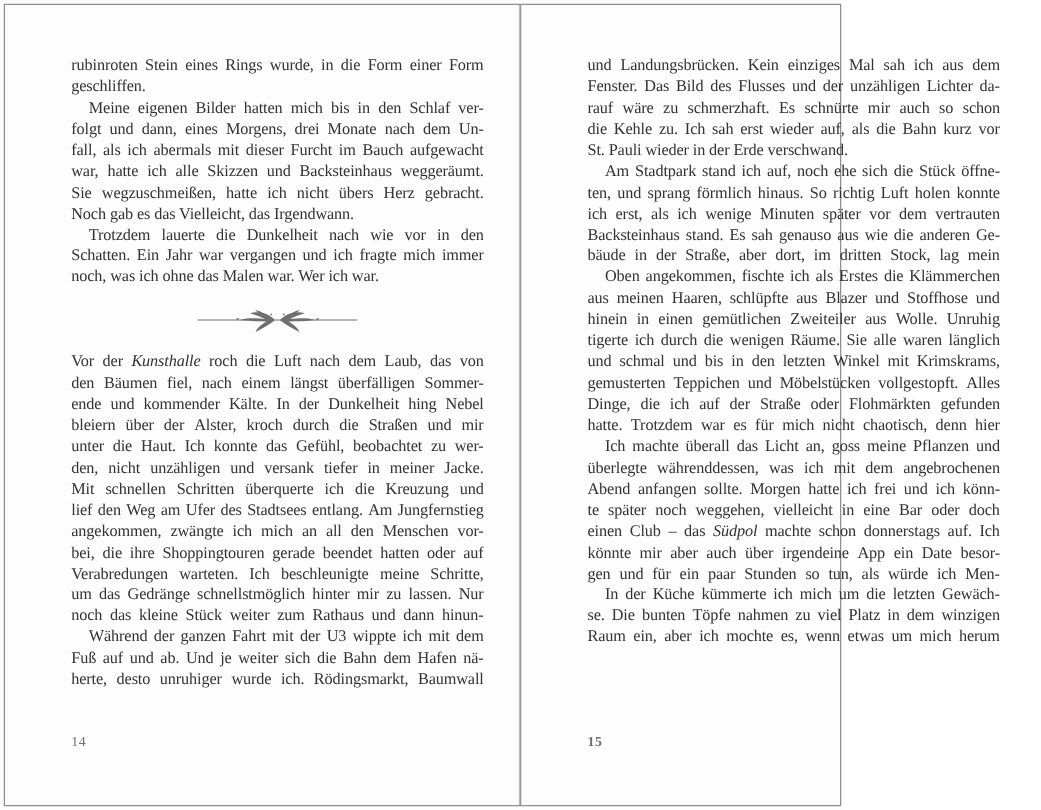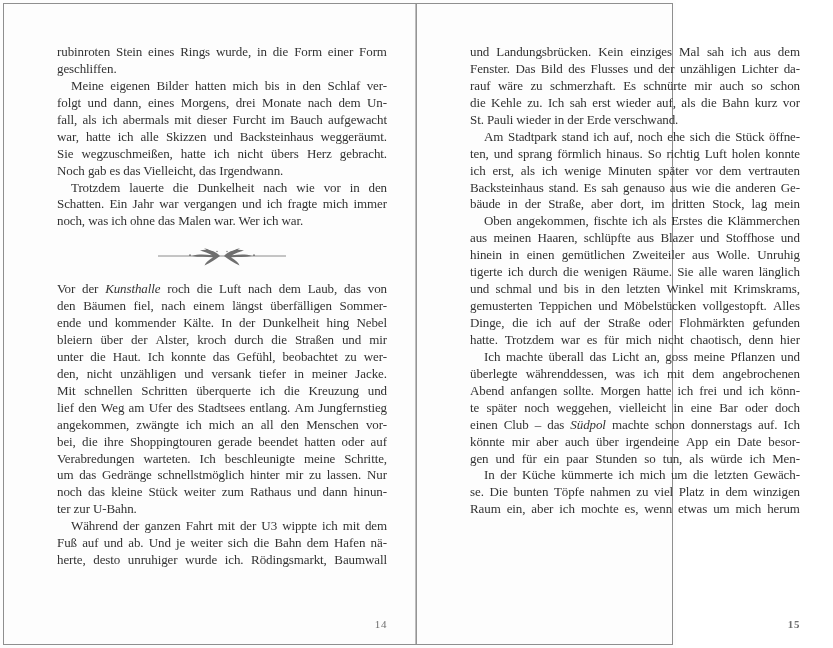--- a/index.html
+++ b/index.html
@@ -35,24 +35,23 @@
   }
   .line .w { flex: 0 0 auto; }
   .line.last { display: block; font-family: Liberation Serif, serif; }
   .para.indent .line:first-child { padding-left: 14px; }
   .ornament {
     height: 50.85px;
     display: flex; align-items: center; justify-content: center;
   }
   .ornament svg { color: var(--ornament-color, #6f6f6f); display: block; }
   .pagenum {
-    position: absolute; top: 584px; width: 330px; text-align: right;
+    position: absolute; top: 584px; width: 330px; text-align: left;
     font-size: 11px; letter-spacing: 0.6px;
     color: var(--page-number-color, #6e6e6e);
-    margin-top: 30px;
   }
   .pagenum.left  { left: 53px; }
   .pagenum.right { left: 466px; font-weight: bold; }
 </style>
 </head>
 <body>
 
 <div class="spread">
   <div class="frame">
     <div class="spine"></div>
@@ -311,21 +310,20 @@
             <span class="w">das</span>
             <span class="w">kleine</span>
             <span class="w">Stück</span>
             <span class="w">weiter</span>
             <span class="w">zum</span>
             <span class="w">Rathaus</span>
             <span class="w">und</span>
             <span class="w">dann</span>
             <span class="w">hinun-</span>
           </div>
-          <div class="line last">ter zur U-Bahn.</div>
         </div>
         <div class="para indent">
           <div class="line">
             <span class="w">Während</span>
             <span class="w">der</span>
             <span class="w">ganzen</span>
             <span class="w">Fahrt</span>
             <span class="w">mit</span>
             <span class="w">der</span>
             <span class="w">U3</span>

